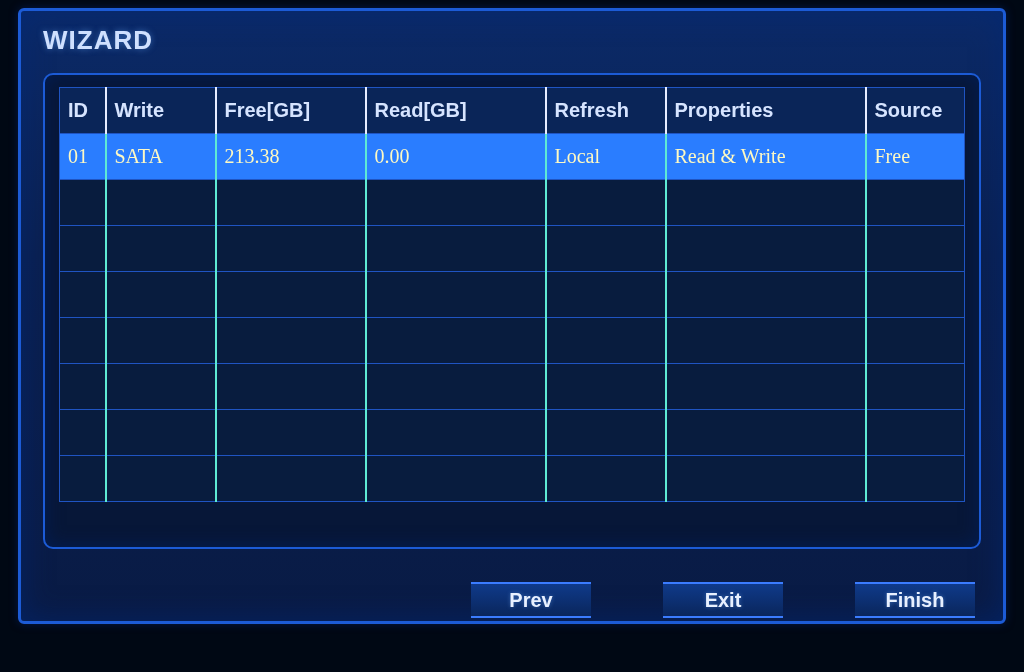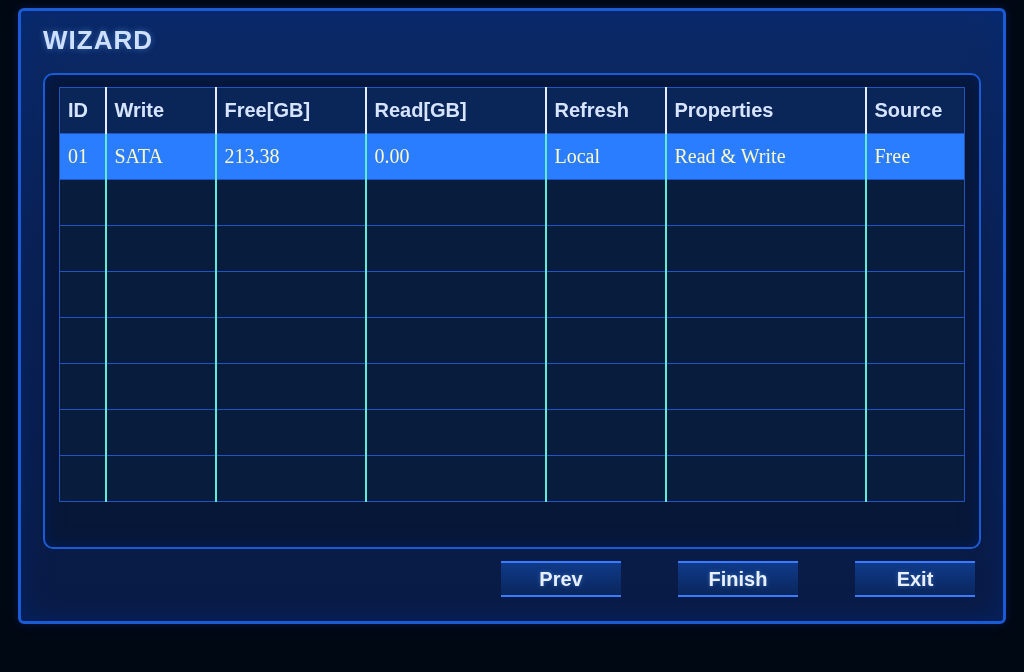--- a/index.html
+++ b/index.html
@@ -101,23 +101,23 @@
   .panel-btn-row {
     position: absolute;
     right: 20px;
     bottom: 12px;
     display: flex;
     gap: 36px;
   }
   .footer-btn-row {
     position: absolute;
     right: 28px;
-    bottom: 24px;
+    bottom: 3px;
     display: flex;
-    gap: 57px;
+    gap: 72px;
   }
 </style>
 </head>
 <body>
 
 <div class="window">
 
   <div class="titlebar">
     <span class="titlebar-text">WIZARD</span>
   </div>
@@ -219,17 +219,17 @@
             <td>&nbsp;</td>
           </tr>
         </tbody>
     </table>
 
 
   </div>
 
   <div class="footer-btn-row">
     <button class="btn">Prev</button>
+    <button class="btn">Exit</button>
     <button class="btn">Finish</button>
-    <button class="btn">Exit</button>
   </div>
 
 </div>
 
 </body></html>

